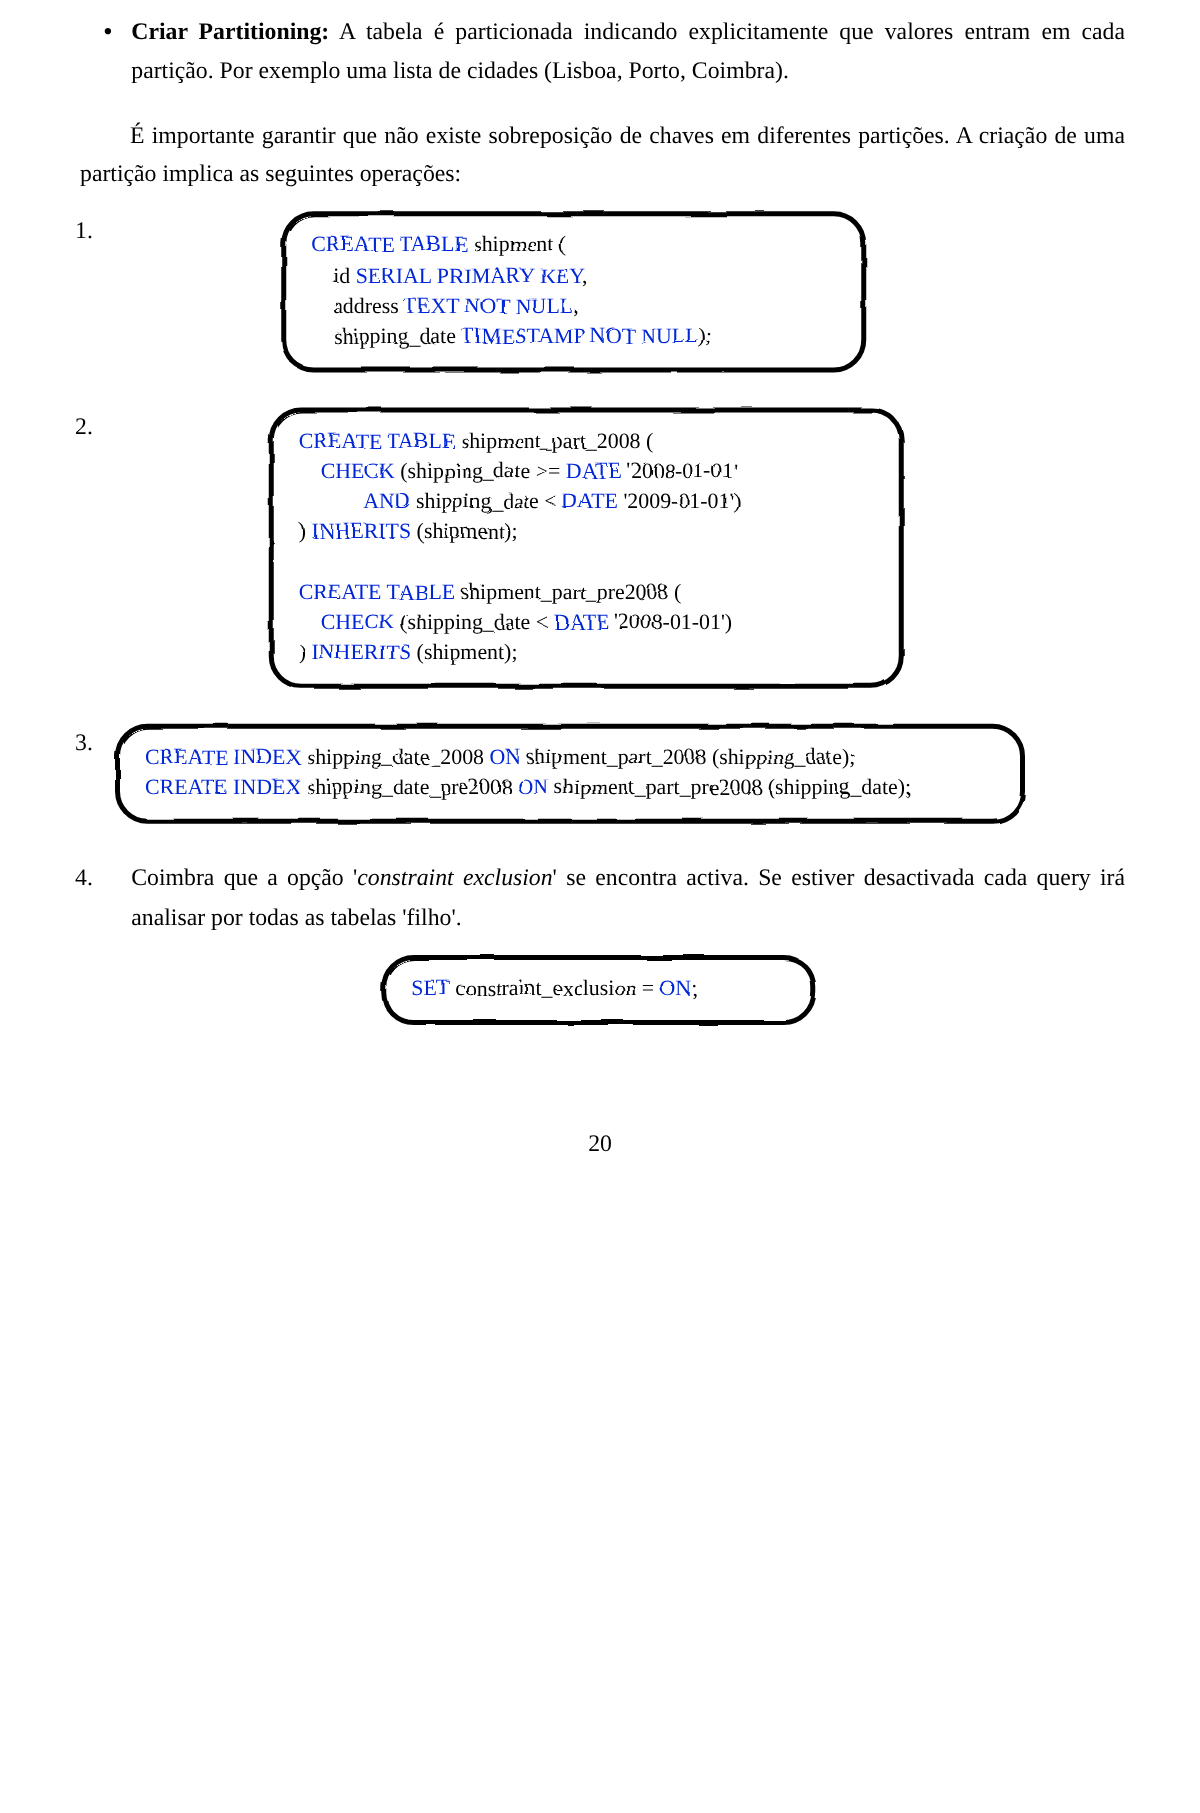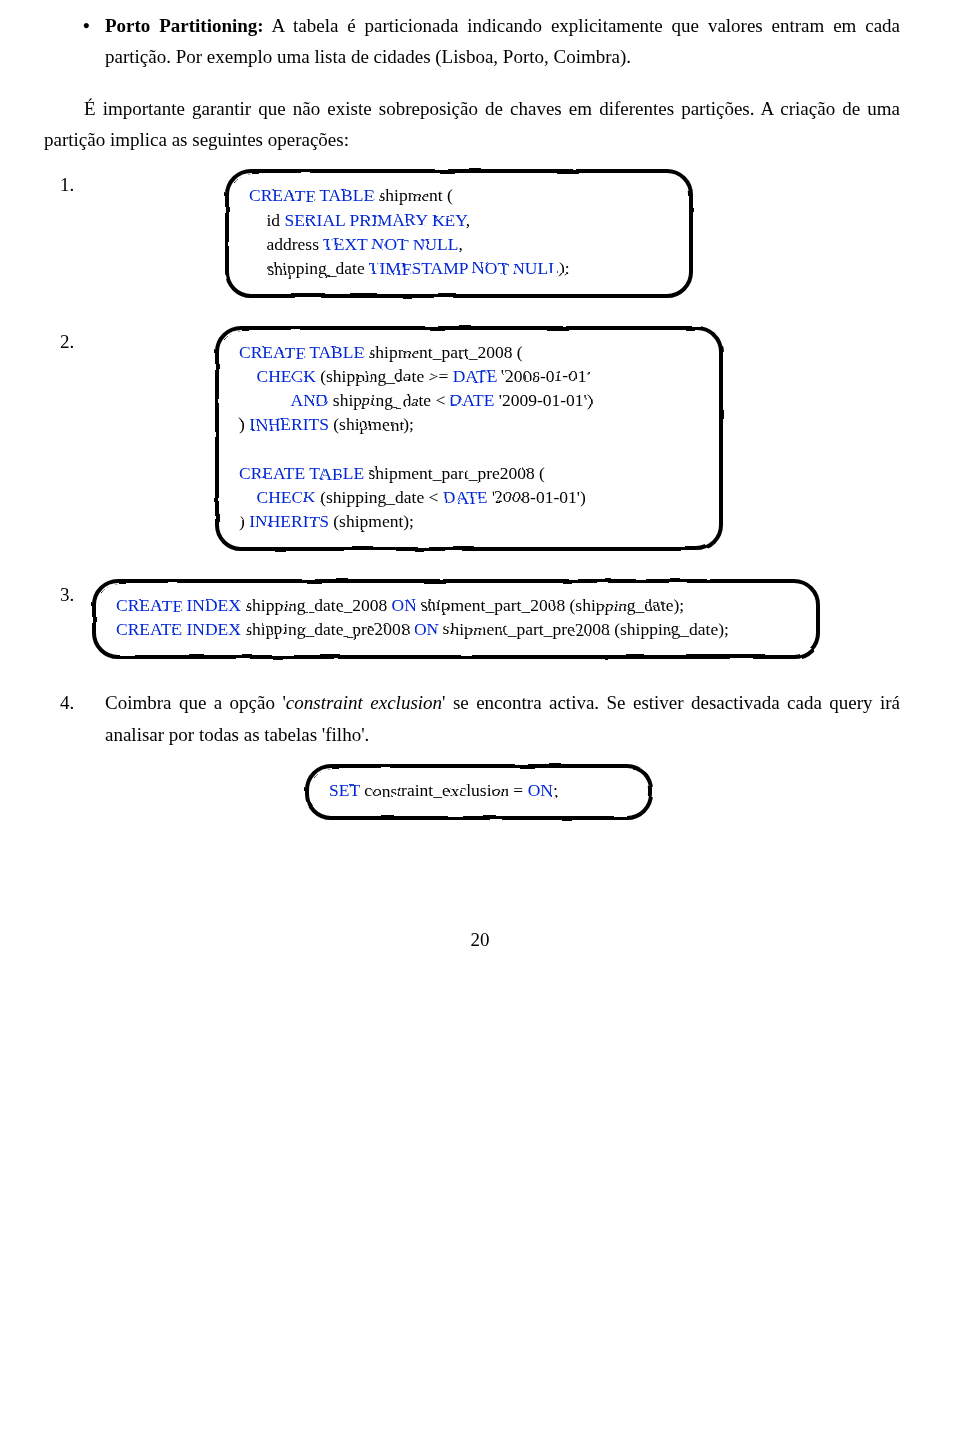--- a/index.html
+++ b/index.html
@@ -62,45 +62,45 @@
     position: relative;
     filter: url(#rough);
   }
   .code-box.center-narrow { width: 420px; margin-left: 120px; margin-right: auto; }
   .code-box.center-mid { width: 460px; margin-left: 110px; }
   .code-box.center-wide { width: 680px; margin-left: 32px;}
   .code-box.center-small { width: 300px; margin-left: 200px; }
   .kw { color: #0026d6; }
   .pagenum {
     text-align: center;
-    margin-top: 104px;
+    margin-top: 80px;
     font-size: 19px;
   }
   .italic { font-style: italic; }
   svg.defs { position: absolute; width:0; height:0; }
 </style>
 </head>
 <body>
 
 <svg class="defs">
     <defs>
       <filter id="rough">
         <feTurbulence type="fractalNoise" baseFrequency="0.03 0.06" numOctaves="1" result="n"></feTurbulence>
         <feDisplacementMap in="SourceGraphic" in2="n" scale="3"></feDisplacementMap>
       </filter>
     </defs>
   </svg>
 
 <div class="bullet-list">
   <div class="bullet-item">
-    <span class="bold">Porto Partitioning:</span><span> A tabela é particionada indicando explicitamente que valores entram em cada partição. Por exemplo uma lista de cidades (Lisboa, Porto, Coimbra).</span>
+    <span class="bold">Criar Partitioning:</span><span> A tabela é particionada indicando explicitamente que valores entram em cada partição. Por exemplo uma lista de cidades (Lisboa, Porto, Coimbra).</span>
   </div>
 </div>
 
-<p class="body-para" style="text-indent:40px; margin-left:-60px; padding-left:44px;">
+<p class="body-para" style="text-indent:40px; margin-left:-60px; padding-left:64px;">
   <span>É importante garantir que não existe sobreposição de chaves em diferentes partições. A criação de uma partição implica as seguintes operações:</span>
 </p>
 
 <div class="num-list">
 
   <div class="num-item">
     <span class="num">1.</span>
   </div>
 
   <div class="code-box center-narrow"><span class="kw">CREATE TABLE</span><span> shipment (</span>

